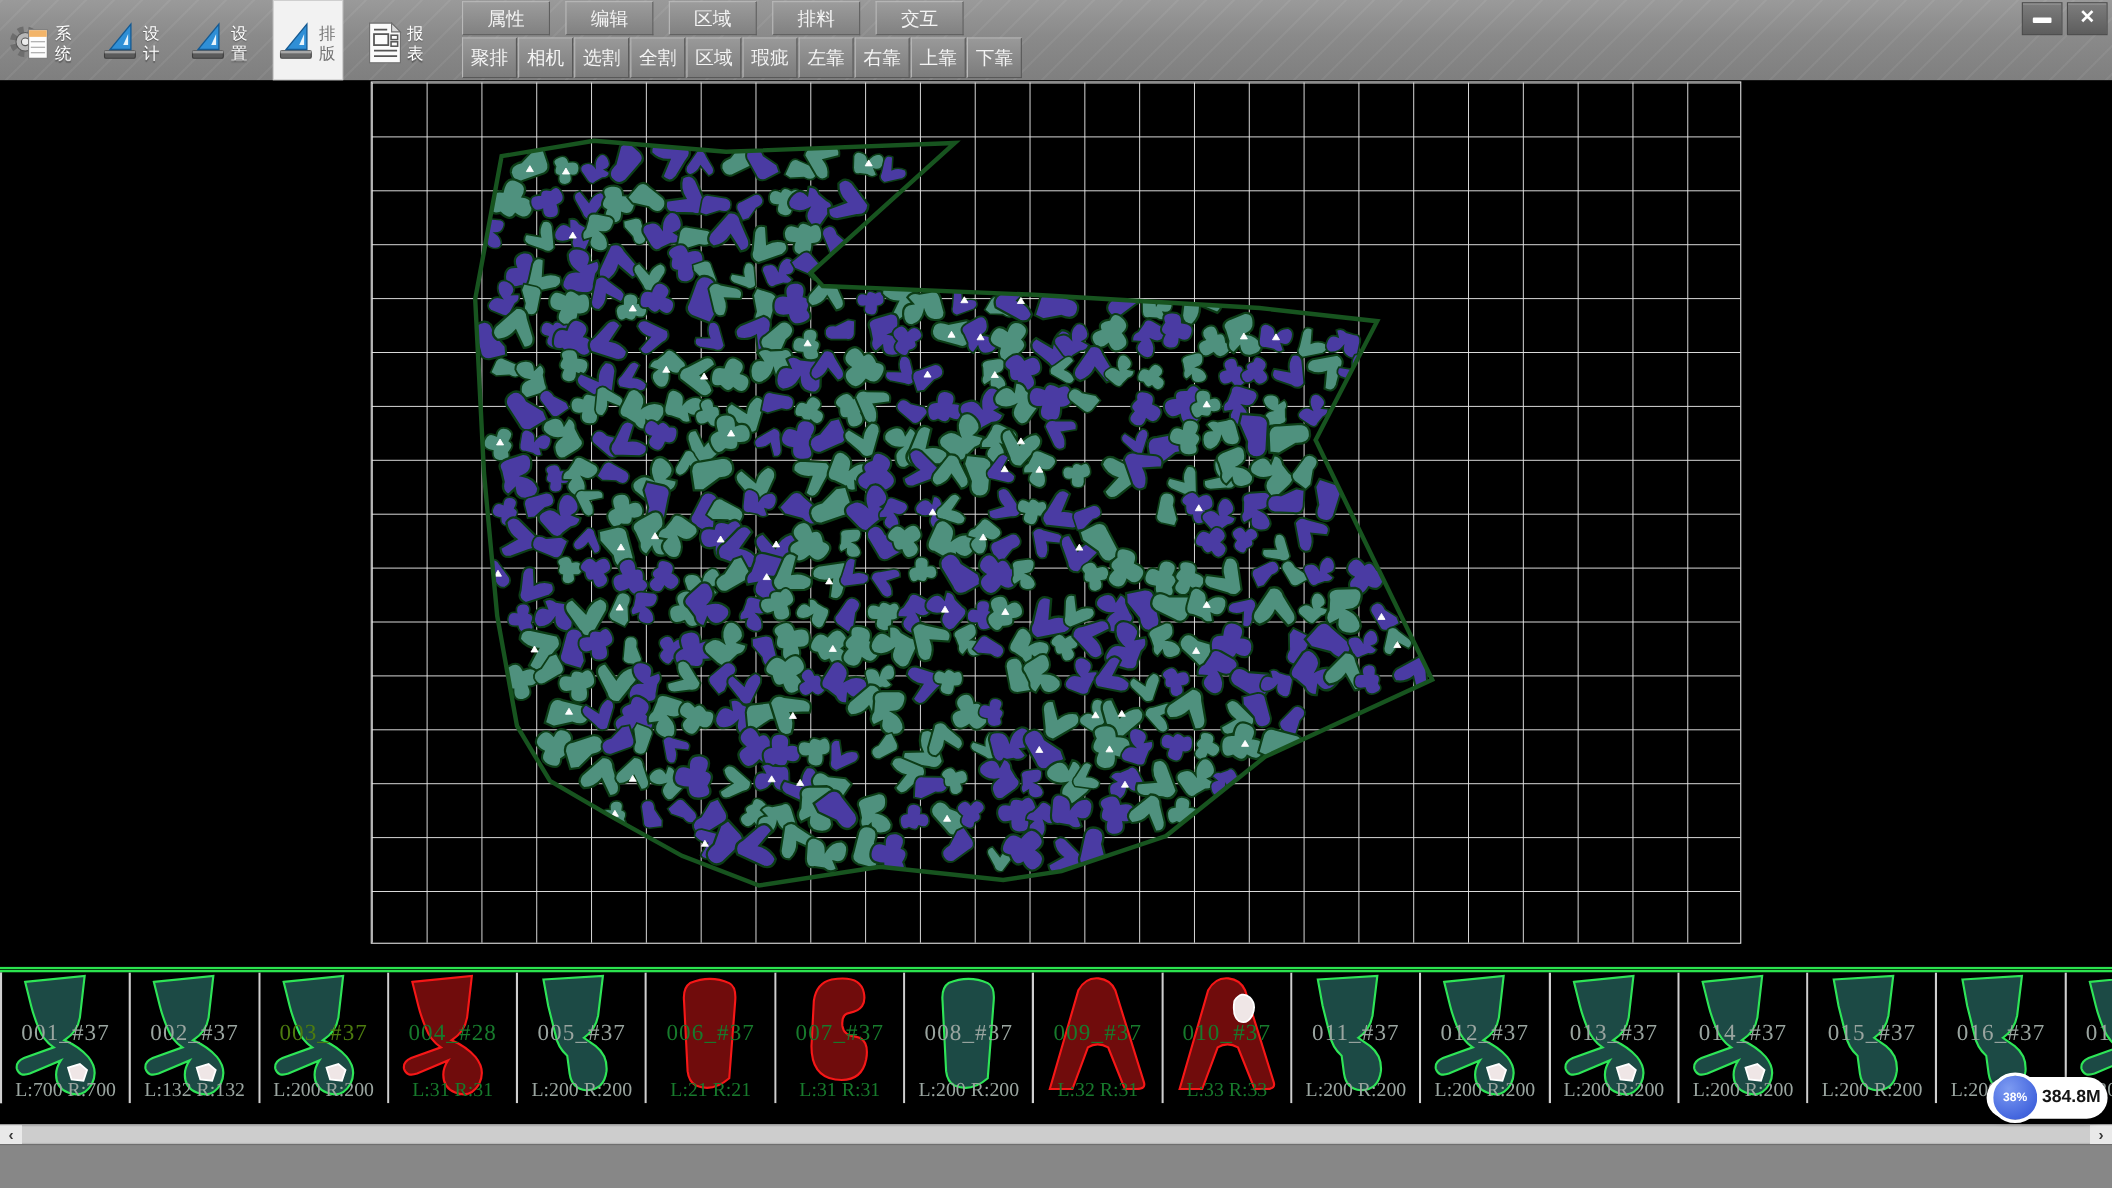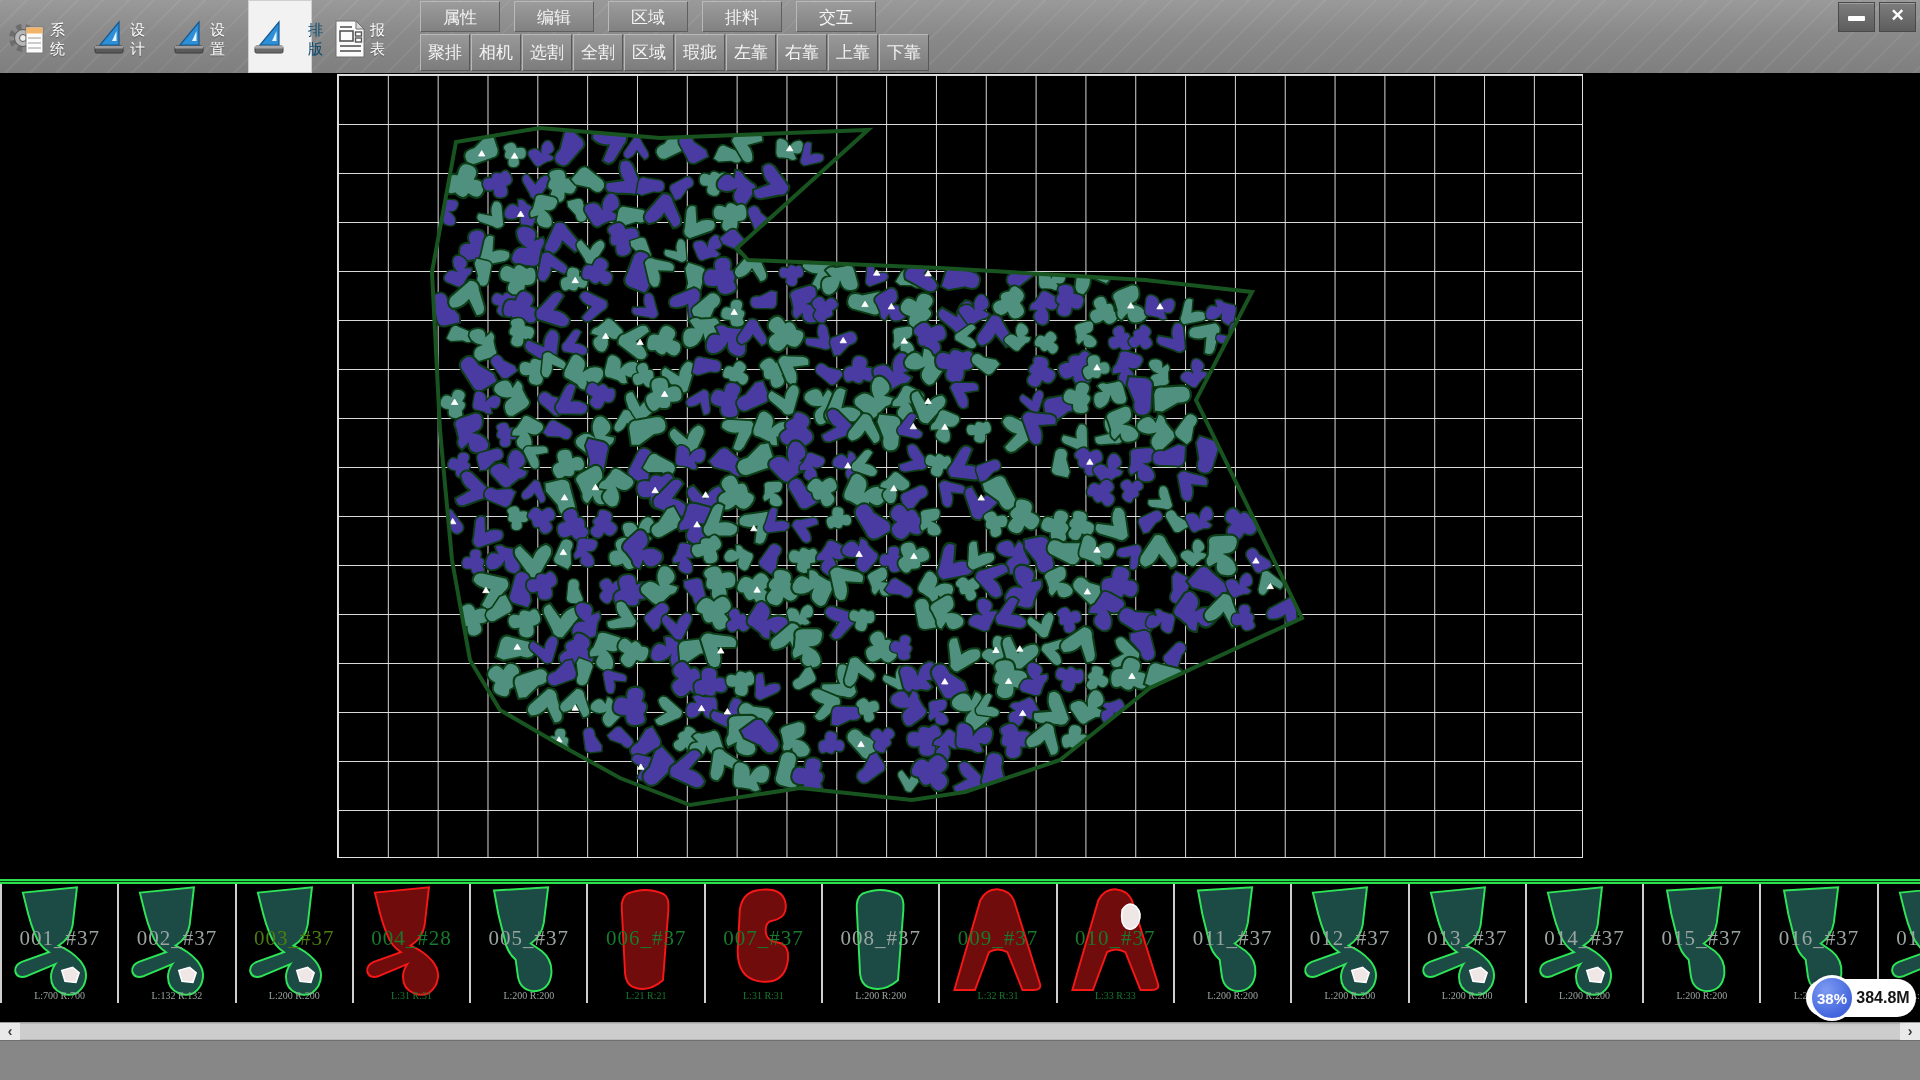--- a/index.html
+++ b/index.html
@@ -11,21 +11,21 @@
     background:linear-gradient(180deg,#9a9a9a 0%,#8a8a8a 45%,#7f7f7f 100%);
     border-bottom:1px solid #5c5c5c;}
   .titlebar::after{content:"";position:absolute;inset:0;pointer-events:none;
     background:repeating-linear-gradient(135deg,rgba(255,255,255,.055) 0 2px,transparent 2px 18px);}
   .apps{position:absolute;left:8px;top:0;height:73px;display:flex;gap:16px;z-index:3;}
   .app-btn{width:64px;height:73px;display:flex;align-items:center;
     justify-content:flex-start;padding-top:4px;box-sizing:border-box;cursor:pointer;}
   .app-btn.active{background:#f2f2f2;box-shadow:inset 0 0 0 1px #cfcfcf;}
   .app-btn .ic{width:42px;height:42px;}
   .app-btn .lbl{margin-top:2px;font-size:15px;color:#fff;text-shadow:0 1px 1px rgba(0,0,0,.35);}
-  .app-btn.active .lbl{color:#0c4a6e;text-shadow:none;margin-left:18px;}
+  .app-btn.active .lbl{color:#737373;text-shadow:none;}
 
   .menus{position:absolute;left:420px;top:0;z-index:3;}
   .menu-row1{display:flex;height:31px;margin-top:1px;}
   .menu-row2{display:flex;height:37px;margin-top:2px;}
   .menu-btn{min-width:80px;height:31px;line-height:31px;text-align:center;color:#f4f4f4;
     font-size:17px;background:linear-gradient(180deg,#9c9c9c,#818181);
     border:1px solid;border-color:#b9b9b9 #5f5f5f #5f5f5f #b9b9b9;box-sizing:border-box;
     margin-right:14px;cursor:pointer;}
   .tool-btn{min-width:50px;height:37px;line-height:35px;text-align:center;color:#f4f4f4;
     font-size:17px;background:linear-gradient(180deg,#999,#7c7c7c);
@@ -49,36 +49,36 @@
   .strip{position:absolute;left:0;top:879px;width:1920px;height:143px;background:#000;}
   .band{height:5px;width:100%;
     background:linear-gradient(180deg,#2be24e 0 2px,#063c12 2px 3px,#2be24e 3px 5px);}
   .tiles{display:flex;height:119px;width:1920px;overflow:hidden;border-left:2px solid #cfcfcf;}
   .tile{position:relative;flex:0 0 115.3px;height:119px;background:#000;
     border-right:2px solid #cfcfcf;box-sizing:content-box;cursor:pointer;}
   .tile svg{position:absolute;left:0;top:0;width:100%;height:100%;}
   .tile .tnum{position:absolute;left:0;right:0;top:42px;text-align:center;
     font-family:"Liberation Serif",serif;font-size:21px;letter-spacing:1px;pointer-events:none;}
   .tile .tsub{position:absolute;left:0;right:0;bottom:2px;text-align:center;
-    font-family:"Liberation Serif",serif;font-size:10px;pointer-events:none;}
+    font-family:"Liberation Serif",serif;font-size:18px;pointer-events:none;}
 
   
   .hscroll{position:absolute;left:0;top:1022px;width:1920px;height:18px;background:#b9b9b9;border-top:1px solid #9e9e9e;box-sizing:border-box;}
   .sb-track{position:absolute;left:20px;right:20px;top:1px;bottom:1px;background:#cdcdcd;}
   .sb-btn{position:absolute;top:0;width:20px;height:18px;background:#e9e9e9;color:#3a3a3a;
     font-size:14px;font-weight:bold;text-align:center;line-height:17px;cursor:pointer;}
   .sb-btn.left{left:0;} .sb-btn.right{right:0;}
   .statusbar{position:absolute;left:0;top:1040px;width:1920px;height:40px;background:#878787;border-top:1px solid #6f6f6f;box-sizing:border-box;}
 
   
   .badge{position:absolute;left:1806px;top:979px;width:110px;height:38px;background:#fff;
     border-radius:19px;box-shadow:0 2px 7px rgba(0,0,0,.45);z-index:6;}
   .badge-circle{position:absolute;left:3px;top:-4px;width:46px;height:46px;border-radius:50%;
     background:radial-gradient(circle at 35% 30%,#7d9bf2,#4466de 70%,#3a57c9);
-    border:3px solid #fff;box-sizing:border-box;color:#fff;font-size:15px;font-weight:bold;
+    border:3px solid #fff;box-sizing:border-box;color:#fff;font-size:11px;font-weight:bold;
     display:flex;align-items:center;justify-content:center;}
   .badge-text{position:absolute;left:50px;right:6px;top:0;height:38px;line-height:38px;
     text-align:center;color:#151515;font-size:16px;font-weight:bold;}
 </style>
 </head>
 <body>
 
 <div id="app">
 
   <div class="titlebar">

